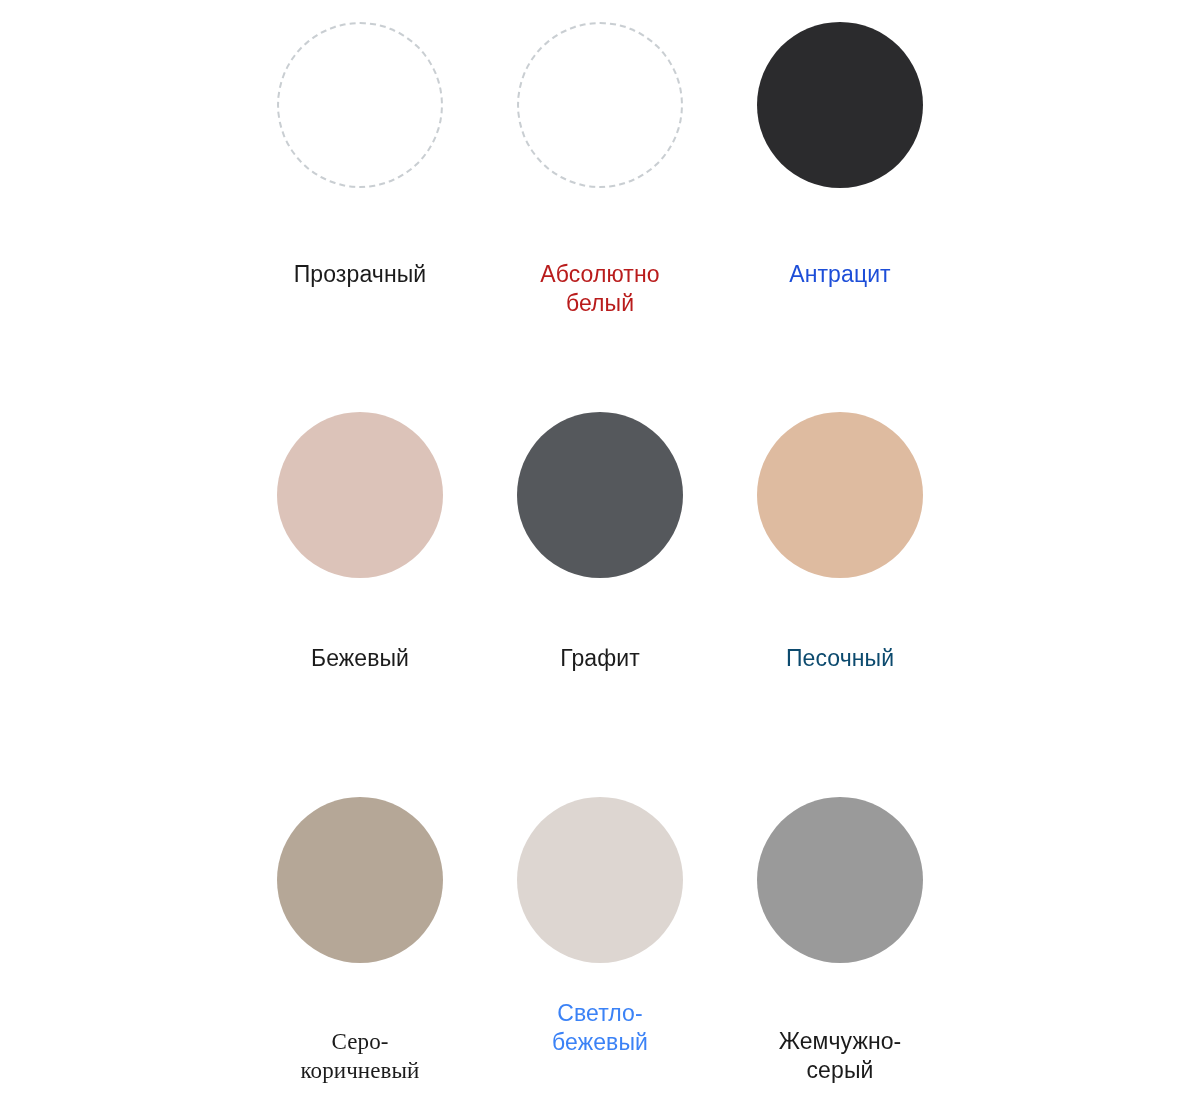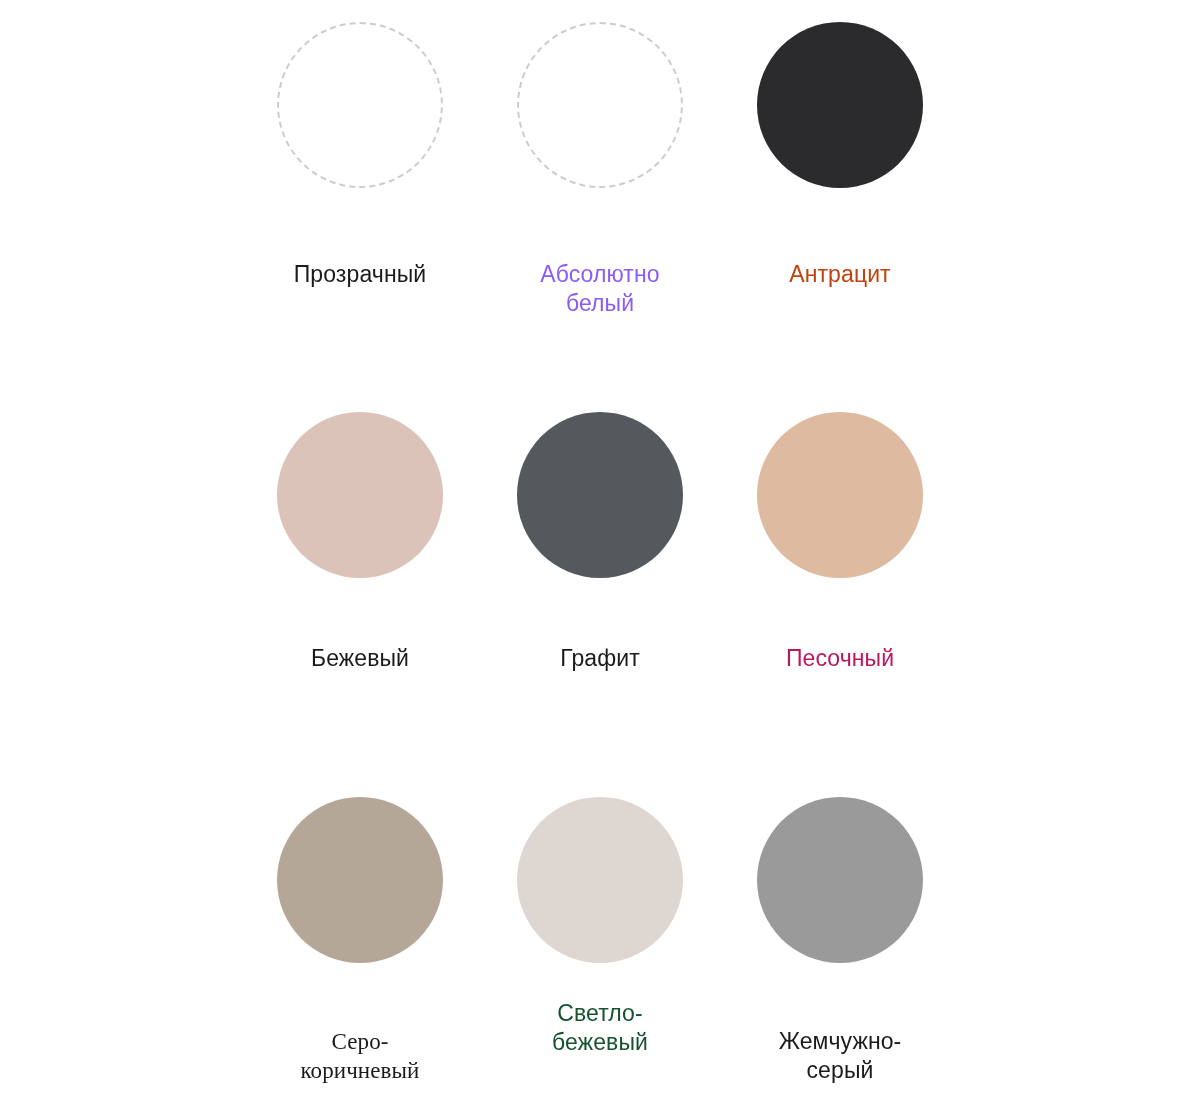--- a/index.html
+++ b/index.html
@@ -73,53 +73,53 @@
 
 <div class="palette-grid">
 
   <div class="swatch-cell row-1">
     <div class="swatch-circle outlined" style="border-color: rgb(201, 206, 210); background: transparent;"></div>
     <div class="swatch-label" style="color: rgb(27, 27, 27);">Прозрачный</div>
   </div>
 
   <div class="swatch-cell row-1">
     <div class="swatch-circle outlined" style="border-color: rgb(201, 206, 210); background: rgb(255, 255, 255);"></div>
-    <div class="swatch-label" style="color: #8b5cf6;">Абсолютно
+    <div class="swatch-label" style="color: #b91c1c;">Абсолютно
 белый</div>
   </div>
 
   <div class="swatch-cell row-1">
     <div class="swatch-circle" style="background: rgb(43, 43, 45);"></div>
-    <div class="swatch-label" style="color: #c2410c;">Антрацит</div>
+    <div class="swatch-label" style="color: #1d4ed8;">Антрацит</div>
   </div>
 
   <div class="swatch-cell row-2">
     <div class="swatch-circle" style="background: rgb(220, 195, 185);"></div>
     <div class="swatch-label" style="color: rgb(27, 27, 27);">Бежевый</div>
   </div>
 
   <div class="swatch-cell row-2">
     <div class="swatch-circle" style="background: rgb(85, 88, 92);"></div>
     <div class="swatch-label" style="color: rgb(27, 27, 27); text-align: right;">Графит</div>
   </div>
 
   <div class="swatch-cell row-2">
     <div class="swatch-circle" style="background: rgb(222, 187, 160);"></div>
-    <div class="swatch-label" style="color: #be185d;">Песочный</div>
+    <div class="swatch-label" style="color: #0c4a6e;">Песочный</div>
   </div>
 
   <div class="swatch-cell row-3">
     <div class="swatch-circle" style="background: rgb(181, 167, 151);"></div>
     <div class="swatch-label" style="color: rgb(27, 27, 27); font-family: Liberation Serif, serif;">Серо-
 коричневый</div>
   </div>
 
   <div class="swatch-cell row-3">
     <div class="swatch-circle" style="background: rgb(221, 214, 209);"></div>
-    <div class="swatch-label" style="color: #14532d; margin-top: 36px;">Светло-
+    <div class="swatch-label" style="color: #3b82f6; margin-top: 36px;">Светло-
 бежевый</div>
   </div>
 
   <div class="swatch-cell row-3">
     <div class="swatch-circle" style="background: rgb(154, 154, 154);"></div>
     <div class="swatch-label" style="color: rgb(27, 27, 27);">Жемчужно-
 серый</div>
   </div>
 
 </div>

